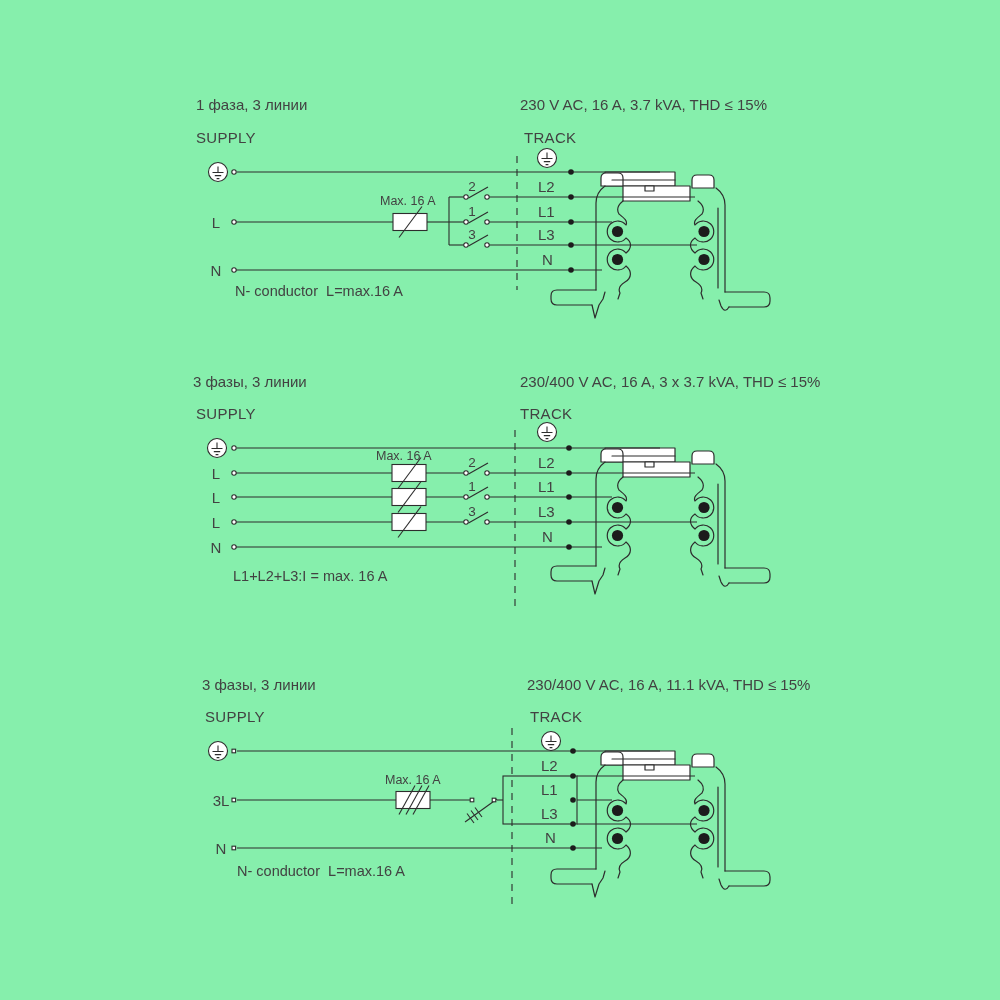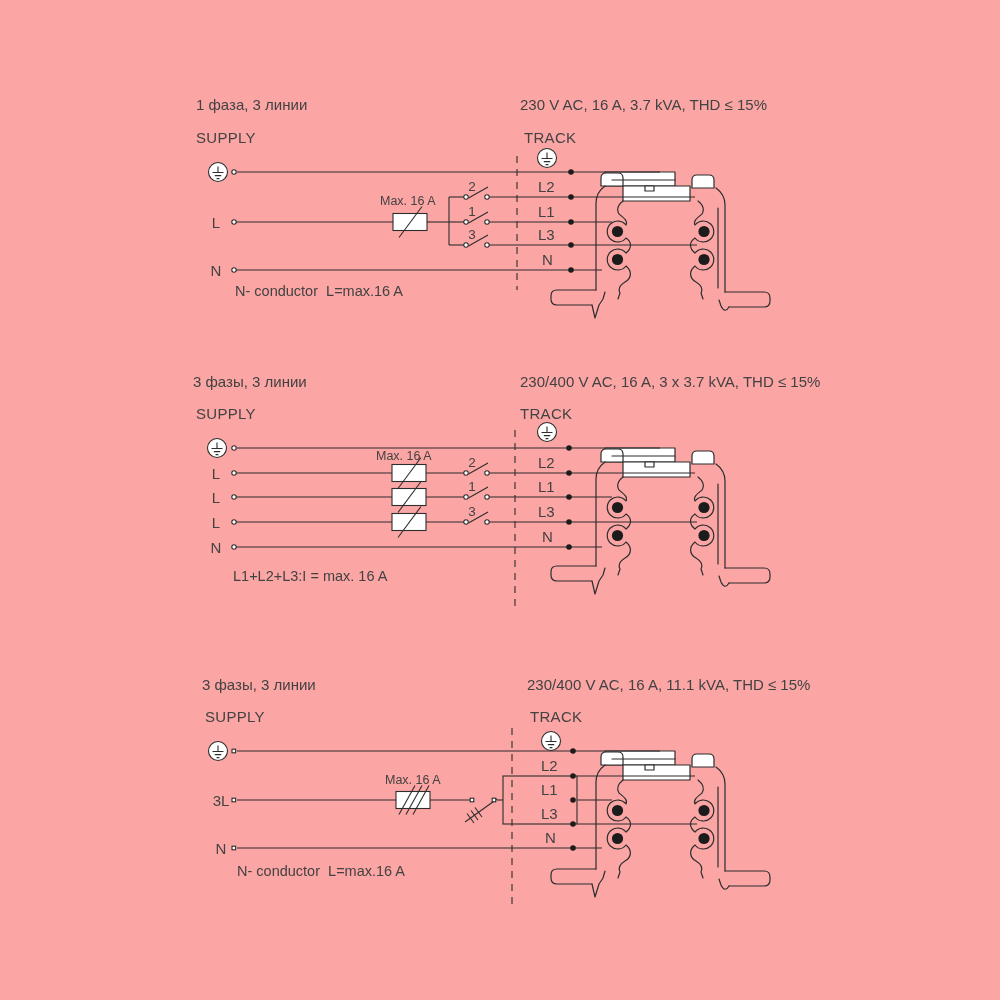--- a/index.html
+++ b/index.html
@@ -1,16 +1,16 @@
 <!DOCTYPE html>
 <html><head>
 <meta charset="utf-8">
 <style>
   html,body{margin:0;padding:0;background:#ffffff;}
-  .page{position:relative;width:1000px;height:1000px;background:#fca5a5;overflow:hidden;
+  .page{position:relative;width:1000px;height:1000px;background:#86efac;overflow:hidden;
         font-family:"Liberation Sans", sans-serif;}
   svg{position:absolute;left:0;display:block;}
   svg text{fill:#424242;font-family:"Liberation Sans", sans-serif;white-space:pre;}
   .t-title{font-size:15px;}
   .t-spec{font-size:15px;}
   .t-head{font-size:15px;letter-spacing:0.3px;}
   .t-line{font-size:15px;}
   .t-num{font-size:13.5px;}
   .t-fuse{font-size:12.5px;}
   .t-note{font-size:14.5px;}

